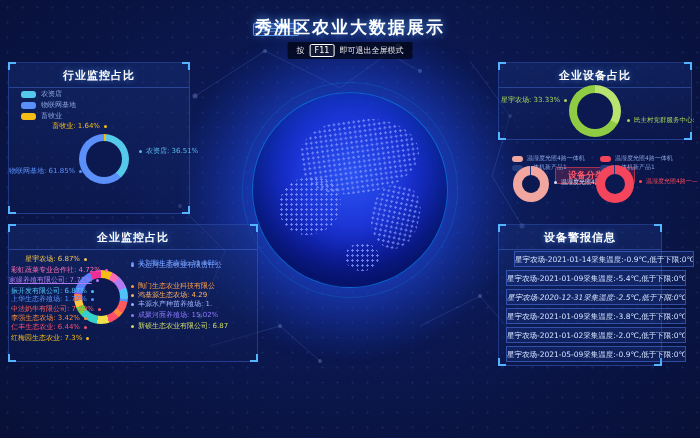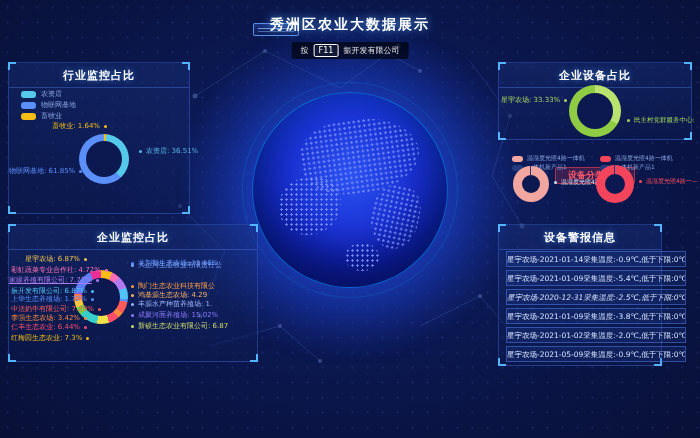--- a/index.html
+++ b/index.html
@@ -22,21 +22,21 @@
   
   .logo {
     position:absolute; left:253px; top:23px; width:46px; height:13px;
     border:1px solid rgba(100,160,255,.85); border-radius:2px;
     background:linear-gradient(180deg, rgba(40,80,180,.5), rgba(15,30,90,.5));
   }
   .logo i { position:absolute; left:4px; right:4px; top:4px; height:1px; background:rgba(160,200,255,.7); }
   .logo i + i { top:7px; background:rgba(160,200,255,.4); }
   .page-title {
     position:absolute; left:0; right:0; top:16px; text-align:center;
-    font-size:14px; font-weight:bold; color:#ffffff; letter-spacing:2px;
+    font-size:17px; font-weight:bold; color:#ffffff; letter-spacing:2px;
     text-shadow:0 0 10px rgba(90,170,255,.9);
   }
   .hint-bar {
     position:absolute; left:50%; top:42px; transform:translateX(-50%);
     background:rgba(0,0,0,.62); border-radius:2px; padding:2px 9px;
     font-size:8px; color:#e6e6e6; display:flex; align-items:center; gap:5px;
     white-space:nowrap;
   }
   .keycap {
     border:1px solid #ffffff; border-radius:2px; padding:0 4px;
@@ -157,21 +157,21 @@
   </div>
 
   <div class="logo">
       <i></i>
       <i></i>
     </div>
   <div class="page-title">秀洲区农业大数据展示</div>
   <div class="hint-bar">
     <span>按</span>
     <span class="keycap">F11</span>
-    <span>振开发有限公司</span>
+    <span>即可退出全屏模式</span>
   </div>
 
   <div class="panel" style="left:8px; top:62px; width:182px; height:152px;">
     <span class="corner c-tl"></span>
       <span class="corner c-tr"></span>
       <span class="corner c-bl"></span>
       <span class="corner c-br"></span>
     <div class="panel-title">行业监控占比</div>
 
     <div class="legend-row" style="left:12px; top:26px;">
@@ -269,21 +269,21 @@
     </div>
     <div class="lab lab-r" style="left: 141px; top: 37px; font-size: 6px; color: rgb(255, 77, 94);">温湿度光照4路一—</div>
   </div>
 
   <div class="panel" style="left:498px; top:224px; width:164px; height:142px;">
     <span class="corner c-tl"></span>
       <span class="corner c-tr"></span>
       <span class="corner c-bl"></span>
       <span class="corner c-br"></span>
     <div class="panel-title">设备警报信息</div>
-    <div class="alert-row" style="top:26px;">星宇农场-2021-01-14采集温度:-0.9℃,低于下限:0℃</div>
+    <div class="alert-row" style="top:26px;margin-left:8px;">星宇农场-2021-01-14采集温度:-0.9℃,低于下限:0℃</div>
     <div class="alert-row" style="top:45px;">星宇农场-2021-01-09采集温度:-5.4℃,低于下限:0℃</div>
     <div class="alert-row" style="top:64px;font-style:italic;">星宇农场-2020-12-31采集温度:-2.5℃,低于下限:0℃</div>
     <div class="alert-row" style="top:83px;">星宇农场-2021-01-09采集温度:-3.8℃,低于下限:0℃</div>
     <div class="alert-row" style="top:102px;">星宇农场-2021-01-02采集温度:-2.0℃,低于下限:0℃</div>
     <div class="alert-row" style="top:121px;">星宇农场-2021-05-09采集温度:-0.9℃,低于下限:0℃</div>
   </div>
 
 </div>
 
 </body></html>

